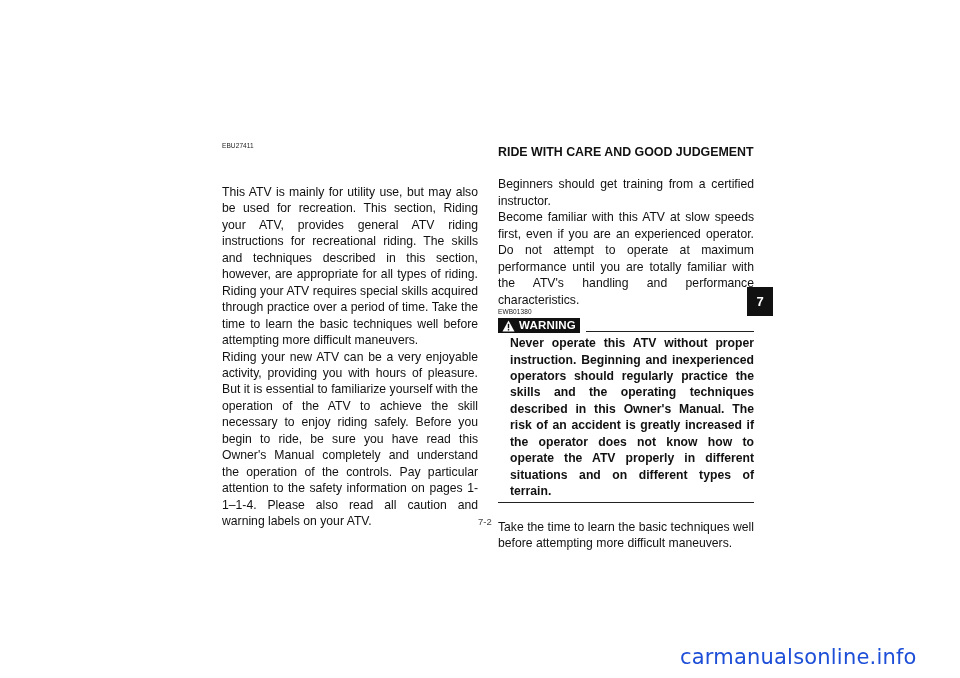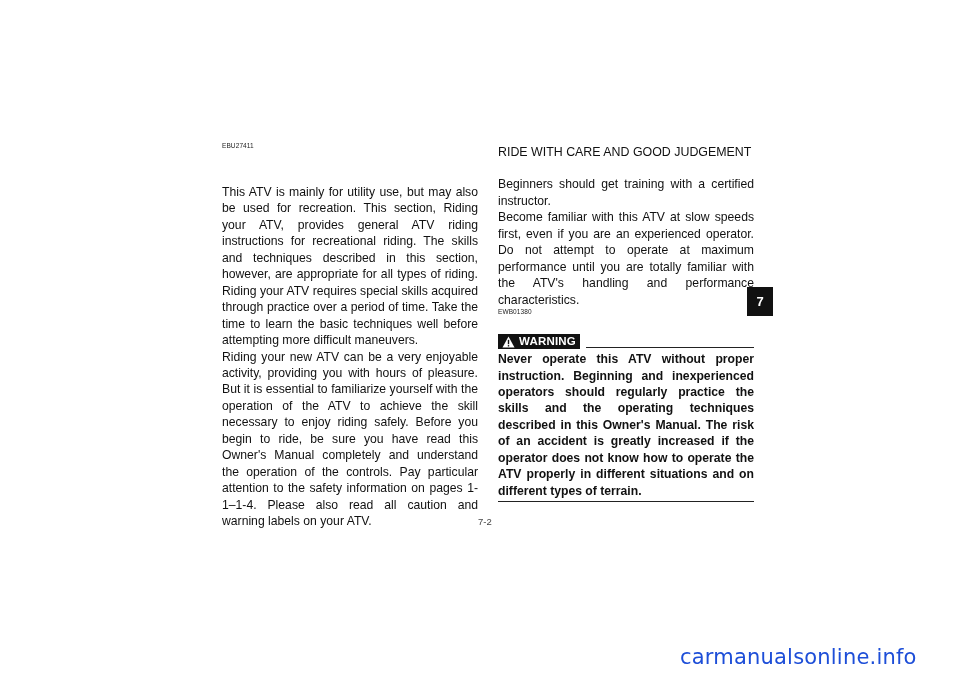--- a/index.html
+++ b/index.html
@@ -4,34 +4,34 @@
   <style>
     html, body { margin: 0; padding: 0; }
     body {
       width: 960px; height: 678px; background: #ffffff; position: relative; overflow: hidden;
       font-family: "Liberation Sans", sans-serif; color: #111;
     }
     .col { position: absolute; width: 256px; font-size: 12.2px; line-height: 16.45px; }
     .col.left { left: 222px; top: 142px; }
     .col.right { left: 498px; top: 144px; }
     .code { font-size: 6.5px; line-height: 8px; color: #222; letter-spacing: 0.1px; }
-    .h2 { font-weight: normal; font-size: 12.4px; }
+    .h2 { font-weight: bold; font-size: 12.4px; }
     .bold { font-weight: bold; }
     p { margin: 0; text-align: justify; text-align-last: left; }
     .spacer-l1 { height: 34px; }
     .spacer-r1 { height: 16px; }
-    .warn-row { display: flex; align-items: flex-end; height: 17px; margin-top: 16px; }
+    .warn-row { display: flex; align-items: flex-end; height: 17px; margin-top: 0px; }
     .warn-badge {
       background: #111; color: #fff; font-weight: bold; font-size: 11.5px;
       height: 15px; line-height: 15px; padding: 0 4px 0 4px; display: flex; align-items: center;
       letter-spacing: 0.2px;
     }
     .warn-badge svg { margin-right: 4px; }
     .warn-line { flex: 1; border-bottom: 1.3px solid #222; margin-left: 6px; height: 0; margin-bottom: 1px; }
-    .warn-body { font-weight: bold; margin-top: 2px; }
+    .warn-body { font-weight: bold; margin-top: 2px; margin-left: 12px; }
     .warn-end { border-bottom: 1.3px solid #222; margin-top: 2px; }
     .spacer-r2 { height: 16px; }
     .tab {
       position: absolute; left: 747px; top: 287px; width: 26px; height: 29px; background: #111;
       color: #fff; font-weight: bold; font-size: 13px; display: flex; align-items: center; justify-content: center;
     }
     .pagenum { position: absolute; left: 466px; top: 516px; font-size: 9.5px; color: #444; padding-left: 12px; }
     .watermark {
       position: absolute; left: 680px; top: 645px; font-size: 21px; color: #1d4ed8; letter-spacing: 0.2px;
       font-family: "DejaVu Sans", sans-serif;
@@ -43,34 +43,35 @@
 <div class="col left">
   <div class="code">EBU27411</div>
   <div class="spacer-l1"></div>
   <p>This ATV is mainly for utility use, but may also be used for recreation. This section, Riding your ATV, provides general ATV riding instructions for recreational riding. The skills and techniques described in this section, however, are appropriate for all types of riding. Riding your ATV requires special skills acquired through practice over a period of time. Take the time to learn the basic techniques well before attempting more difficult maneuvers.</p>
   <p>Riding your new ATV can be a very enjoyable activity, providing you with hours of pleasure. But it is essential to familiarize yourself with the operation of the ATV to achieve the skill necessary to enjoy riding safely. Before you begin to ride, be sure you have read this Owner's Manual completely and understand the operation of the controls. Pay particular attention to the safety information on pages 1-1–1-4. Please also read all caution and warning labels on your ATV.</p>
 </div>
 
 <div class="col right">
   <div class="h2">RIDE WITH CARE AND GOOD JUDGEMENT</div>
   <div class="spacer-r1"></div>
-  <p>Beginners should get training with a certified instructor.</p>
+  <p>Beginners should get training from a certified instructor.</p>
   <p>Become familiar with this ATV at slow speeds first, even if you are an experienced operator. Do not attempt to operate at maximum performance until you are totally familiar with the ATV's handling and performance characteristics.</p>
   <div class="code">EWB01380</div>
   <div class="warn-row">
     <div class="warn-badge">
       <svg width="13" height="12" viewBox="0 0 13 12">
         <polygon points="6.5,0.5 12.5,11.5 0.5,11.5" fill="#fff"></polygon>
         <rect x="5.8" y="3.8" width="1.4" height="4.4" fill="#111"></rect>
         <rect x="5.8" y="9.1" width="1.4" height="1.4" fill="#111"></rect>
       </svg>
       <span>WARNING</span>
     </div>
     <div class="warn-line"></div>
   </div>
   <p class="warn-body">Never operate this ATV without proper instruction. Beginning and inexperienced operators should regularly practice the skills and the operating techniques described in this Owner's Manual. The risk of an accident is greatly increased if the operator does not know how to operate the ATV properly in different situations and on different types of terrain.</p>
   <div class="warn-end"></div>
   <div class="spacer-r2"></div>
+  <p>Take the time to learn the basic techniques well before attempting more difficult maneuvers.</p>
 </div>
 
 <div class="tab">7</div>
 <div class="pagenum">7-2</div>
 <div class="watermark">carmanualsonline.info</div>
 
 </body></html>

